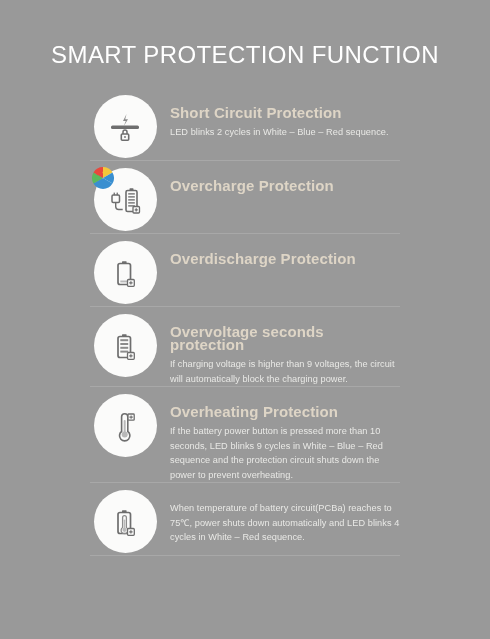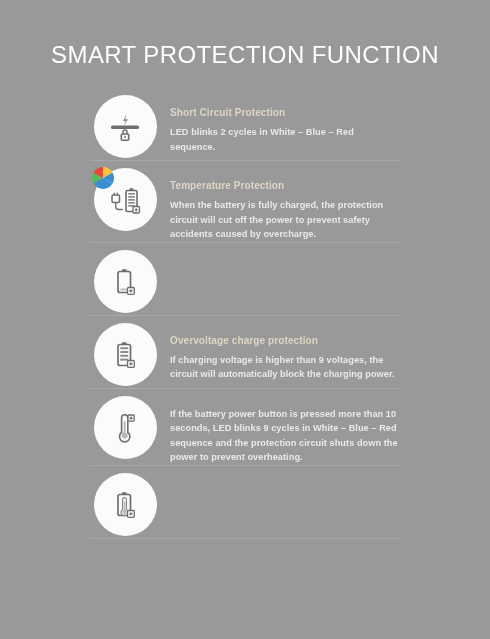--- a/index.html
+++ b/index.html
@@ -83,30 +83,30 @@
     width: 24px;
     height: 24px;
   }
   .text-col {
     flex: 1 1 auto;
     padding-top: 18px;
     padding-left: 10px;
   }
   .item-heading {
     color: #ded5c6;
-    font-size: 10px;
+    font-size: 15px;
     font-weight: bold;
     letter-spacing: 0.1px;
     margin: 0 0 6px 0;
     line-height: 13px;
   }
   .item-body {
     color: #e9e9e6;
     font-size: 9.2px;
-    font-weight: 700;
+    font-weight: 400;
     line-height: 14.5px;
     margin: 0;
     letter-spacing: 0.05px;
   }
   .sec-block {
     min-height: 72px;
   }
 </style>
 </head>
 <body>
@@ -160,96 +160,98 @@
             <rect x="9" y="17" width="7.5" height="7.5" rx="1.2" fill="none" stroke="#6e6e6e" stroke-width="1.5"></rect>
             <rect x="10.6" y="14.6" width="1.3" height="2.6" fill="#6e6e6e"></rect>
             <rect x="13.6" y="14.6" width="1.3" height="2.6" fill="#6e6e6e"></rect>
             <path d="M12.7 24.5 v4 a3 3 0 0 0 3 3 h4" fill="none" stroke="#6e6e6e" stroke-width="1.4"></path>
             <rect x="30" y="28.5" width="6.5" height="6.5" rx="1" fill="#fbfbfa" stroke="#6e6e6e" stroke-width="1.3"></rect>
             <path d="M33.2 30.2 v3.2 M31.7 31.8 h3.1" stroke="#6e6e6e" stroke-width="1.2"></path>
           </svg>
         </div>
       </div>
       <div class="text-col">
-        <p class="item-heading">Temperature Protection</p>
-        <p class="item-body">When the battery is fully charged, the protection circuit will cut off the power to prevent safety accidents caused by overcharge.</p>
+        <p class="item-heading">Overcharge Protection</p>
       </div>
     </div>
     <hr class="divider">
 
     <div class="section sec-block">
       <div class="icon-wrap">
         <div class="icon-circle">
           <svg class="icon-glyph" viewBox="0 0 44 44">
             <rect x="15" y="12.5" width="12.5" height="21" rx="2" fill="none" stroke="#6e6e6e" stroke-width="1.7"></rect>
             <rect x="19" y="10.2" width="4.6" height="2.5" rx="0.6" fill="#6e6e6e"></rect>
             <rect x="17.3" y="29.5" width="7.9" height="1.9" fill="#b9b9b9"></rect>
             <rect x="24.5" y="28.5" width="6.8" height="6.8" rx="1" fill="#fbfbfa" stroke="#6e6e6e" stroke-width="1.3"></rect>
             <path d="M27.9 30.2 v3.4 M26.2 31.9 h3.4" stroke="#6e6e6e" stroke-width="1.2"></path>
           </svg>
         </div>
       </div>
       <div class="text-col">
+        <p class="item-heading">Overdischarge Protection</p>
       </div>
     </div>
     <hr class="divider">
 
     <div class="section sec-block">
       <div class="icon-wrap">
         <div class="icon-circle">
           <svg class="icon-glyph" viewBox="0 0 44 44">
             <rect x="15" y="12.5" width="12.5" height="21" rx="2" fill="none" stroke="#6e6e6e" stroke-width="1.7"></rect>
             <rect x="19" y="10.2" width="4.6" height="2.5" rx="0.6" fill="#6e6e6e"></rect>
             <rect x="17.3" y="15.2" width="7.9" height="2" fill="#8c8c8c"></rect>
             <rect x="17.3" y="19" width="7.9" height="2" fill="#8c8c8c"></rect>
             <rect x="17.3" y="22.8" width="7.9" height="2" fill="#8c8c8c"></rect>
             <rect x="17.3" y="26.6" width="7.9" height="2" fill="#8c8c8c"></rect>
             <rect x="24.5" y="28.5" width="6.8" height="6.8" rx="1" fill="#fbfbfa" stroke="#6e6e6e" stroke-width="1.3"></rect>
             <path d="M27.9 30.2 v3.4 M26.2 31.9 h3.4" stroke="#6e6e6e" stroke-width="1.2"></path>
           </svg>
         </div>
       </div>
       <div class="text-col">
-        <p class="item-heading">Overvoltage charge protection</p>
+        <p class="item-heading">Overvoltage seconds protection</p>
         <p class="item-body">If charging voltage is higher than 9 voltages, the circuit will automatically block the charging power.</p>
       </div>
     </div>
     <hr class="divider">
 
     <div class="section sec-block">
       <div class="icon-wrap">
         <div class="icon-circle">
           <svg class="icon-glyph" viewBox="0 0 44 44">
             <path d="M18.6 27.5 V12.8 a3.1 3.1 0 0 1 6.2 0 V27.5 a5.2 5.2 0 1 1 -6.2 0 Z" fill="none" stroke="#6e6e6e" stroke-width="1.6"></path>
             <rect x="20.7" y="16" width="2" height="13.5" rx="1" fill="#b9b9b9"></rect>
             <circle cx="21.7" cy="30.6" r="3" fill="#b9b9b9"></circle>
             <rect x="25" y="10" width="6.2" height="6.2" rx="0.8" fill="#fbfbfa" stroke="#6e6e6e" stroke-width="1.3"></rect>
             <path d="M28.1 11.4 v3.4 M26.4 13.1 h3.4" stroke="#6e6e6e" stroke-width="1.1"></path>
           </svg>
         </div>
       </div>
       <div class="text-col">
+        <p class="item-heading">Overheating Protection</p>
         <p class="item-body">If the battery power button is pressed more than 10 seconds, LED blinks 9 cycles in White – Blue – Red sequence and the protection circuit shuts down the power to prevent overheating.</p>
       </div>
     </div>
     <hr class="divider">
 
     <div class="section sec-block">
       <div class="icon-wrap">
         <div class="icon-circle">
           <svg class="icon-glyph" viewBox="0 0 44 44">
             <rect x="15" y="12.5" width="12.5" height="21" rx="2" fill="none" stroke="#6e6e6e" stroke-width="1.7"></rect>
             <rect x="19" y="10.2" width="4.6" height="2.5" rx="0.6" fill="#6e6e6e"></rect>
             <path d="M19.6 27.5 V17.5 a1.9 1.9 0 0 1 3.8 0 V27.5 a3.4 3.4 0 1 1 -3.8 0 Z" fill="none" stroke="#8c8c8c" stroke-width="1.3"></path>
             <rect x="20.8" y="19.5" width="1.4" height="9.4" rx="0.7" fill="#b9b9b9"></rect>
             <circle cx="21.5" cy="29.8" r="2.1" fill="#b9b9b9"></circle>
             <rect x="24.5" y="28.5" width="6.8" height="6.8" rx="1" fill="#fbfbfa" stroke="#6e6e6e" stroke-width="1.3"></rect>
             <path d="M27.9 30.2 v3.4 M26.2 31.9 h3.4" stroke="#6e6e6e" stroke-width="1.2"></path>
           </svg>
         </div>
       </div>
       <div class="text-col">
+        <p class="item-body">When temperature of battery circuit(PCBa) reaches to 75℃, power shuts down automatically and LED blinks 4 cycles in White – Red sequence.</p>
       </div>
     </div>
     <hr class="divider">
 
   </div>
 </div>
 
 </body></html>

